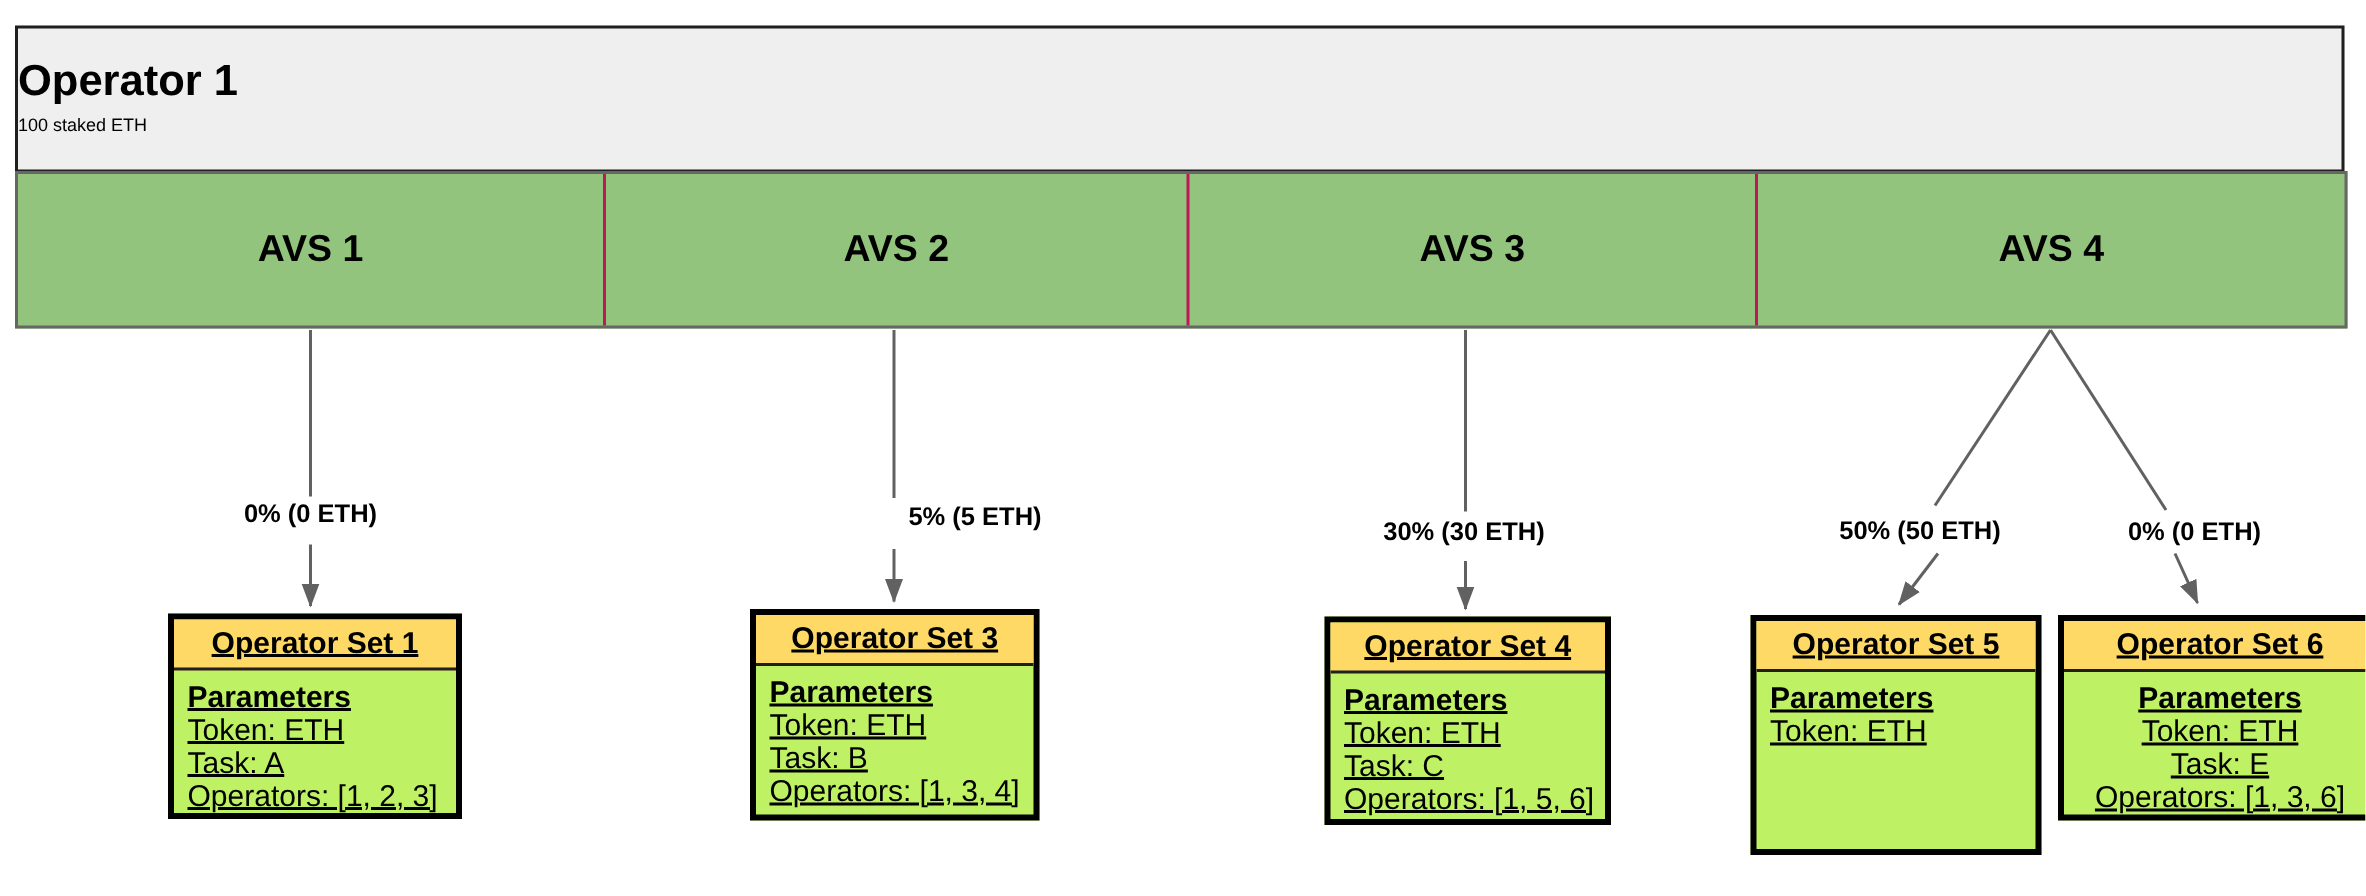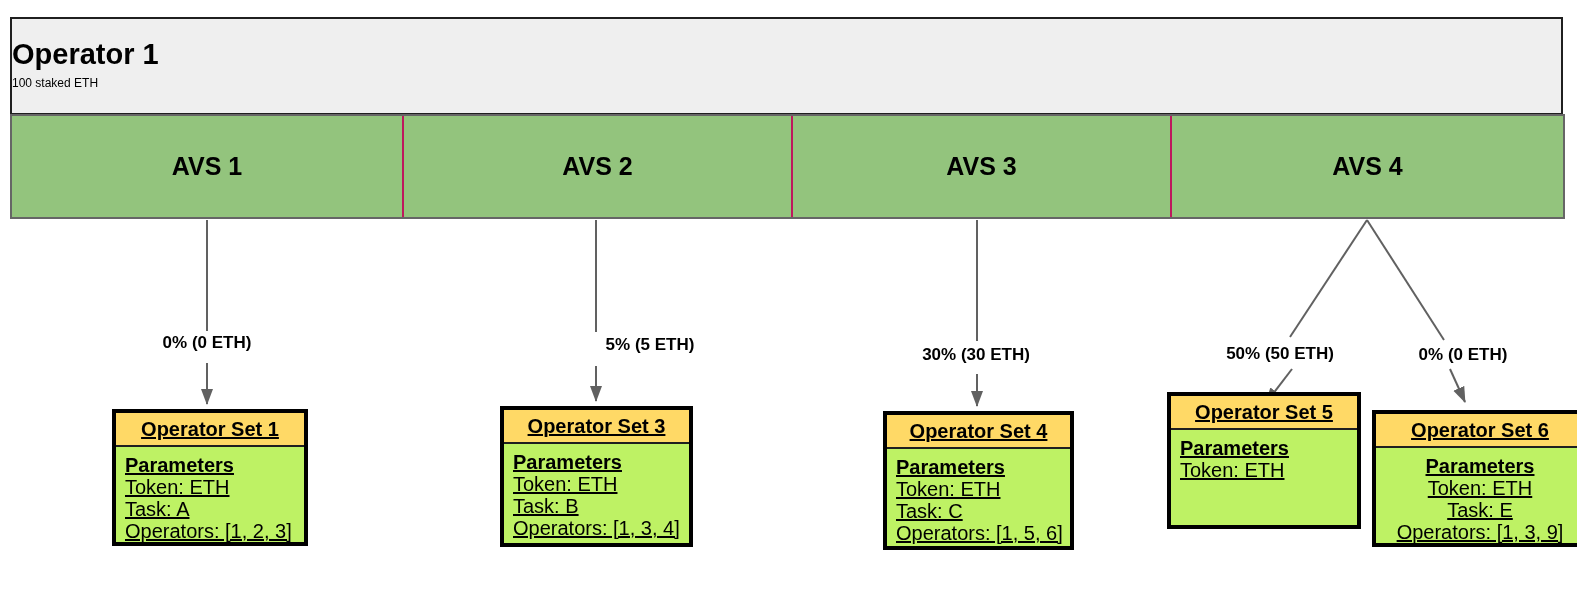--- a/index.html
+++ b/index.html
@@ -98,21 +98,21 @@
     padding: 7px 9px 0 9px;
     font-size: 20px;
     line-height: 22px;
     white-space: nowrap;
   }
   .opset-body .param-heading { font-weight: bold; }
 
   .set-1 { left: 112px; top: 409px; width: 196px; height: 137px; }
   .set-3 { left: 500px; top: 406px; width: 193px; height: 141px; }
   .set-4 { left: 883px; top: 411px; width: 191px; height: 139px; }
-  .set-5 { left: 1167px; top: 392px; width: 194px; height: 137px; }
+  .set-5 { left: 1167px; top: 410px; width: 194px; height: 160px; }
   .set-6 { left: 1372px; top: 410px; width: 216px; height: 137px; text-align: center; }
 </style>
 </head>
 <body>
 
 <div id="stage">
 
   <div class="operator-box">
     <div class="operator-title">Operator 1</div>
     <div class="operator-subtitle">100 staked ETH</div>
@@ -190,17 +190,17 @@
       <div>Token: ETH</div>
     </div>
   </div>
 
   <div class="opset-box set-6">
     <div class="opset-header">Operator Set 6</div>
     <div class="opset-body">
       <div class="param-heading">Parameters</div>
       <div>Token: ETH</div>
       <div>Task: E</div>
-      <div>Operators: [1, 3, 9]</div>
+      <div>Operators: [1, 3, 6]</div>
     </div>
   </div>
 
 </div>
 
 </body></html>

